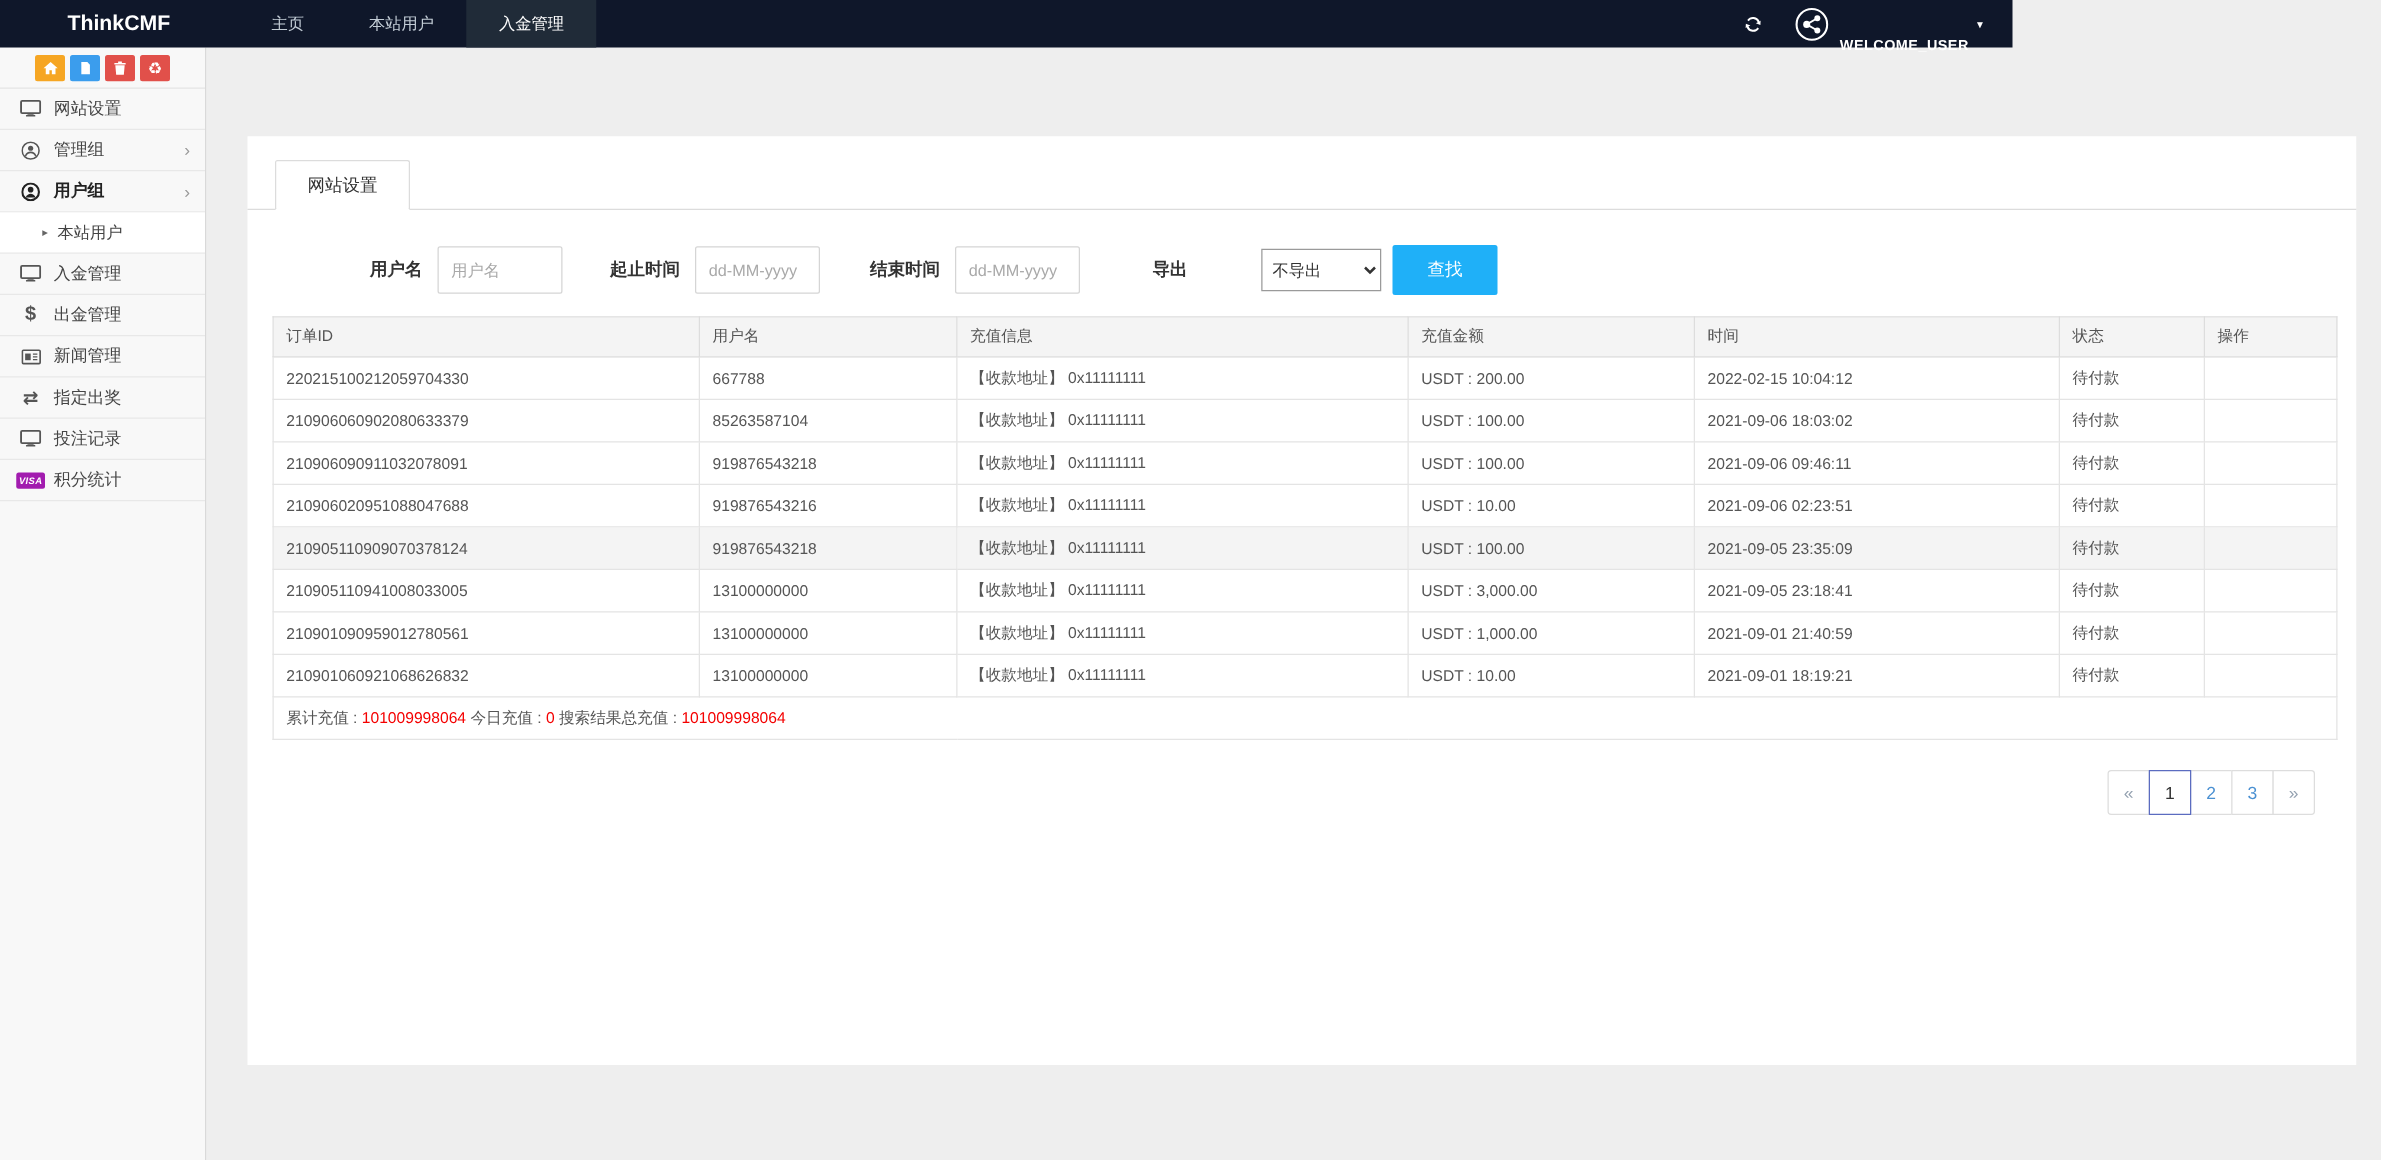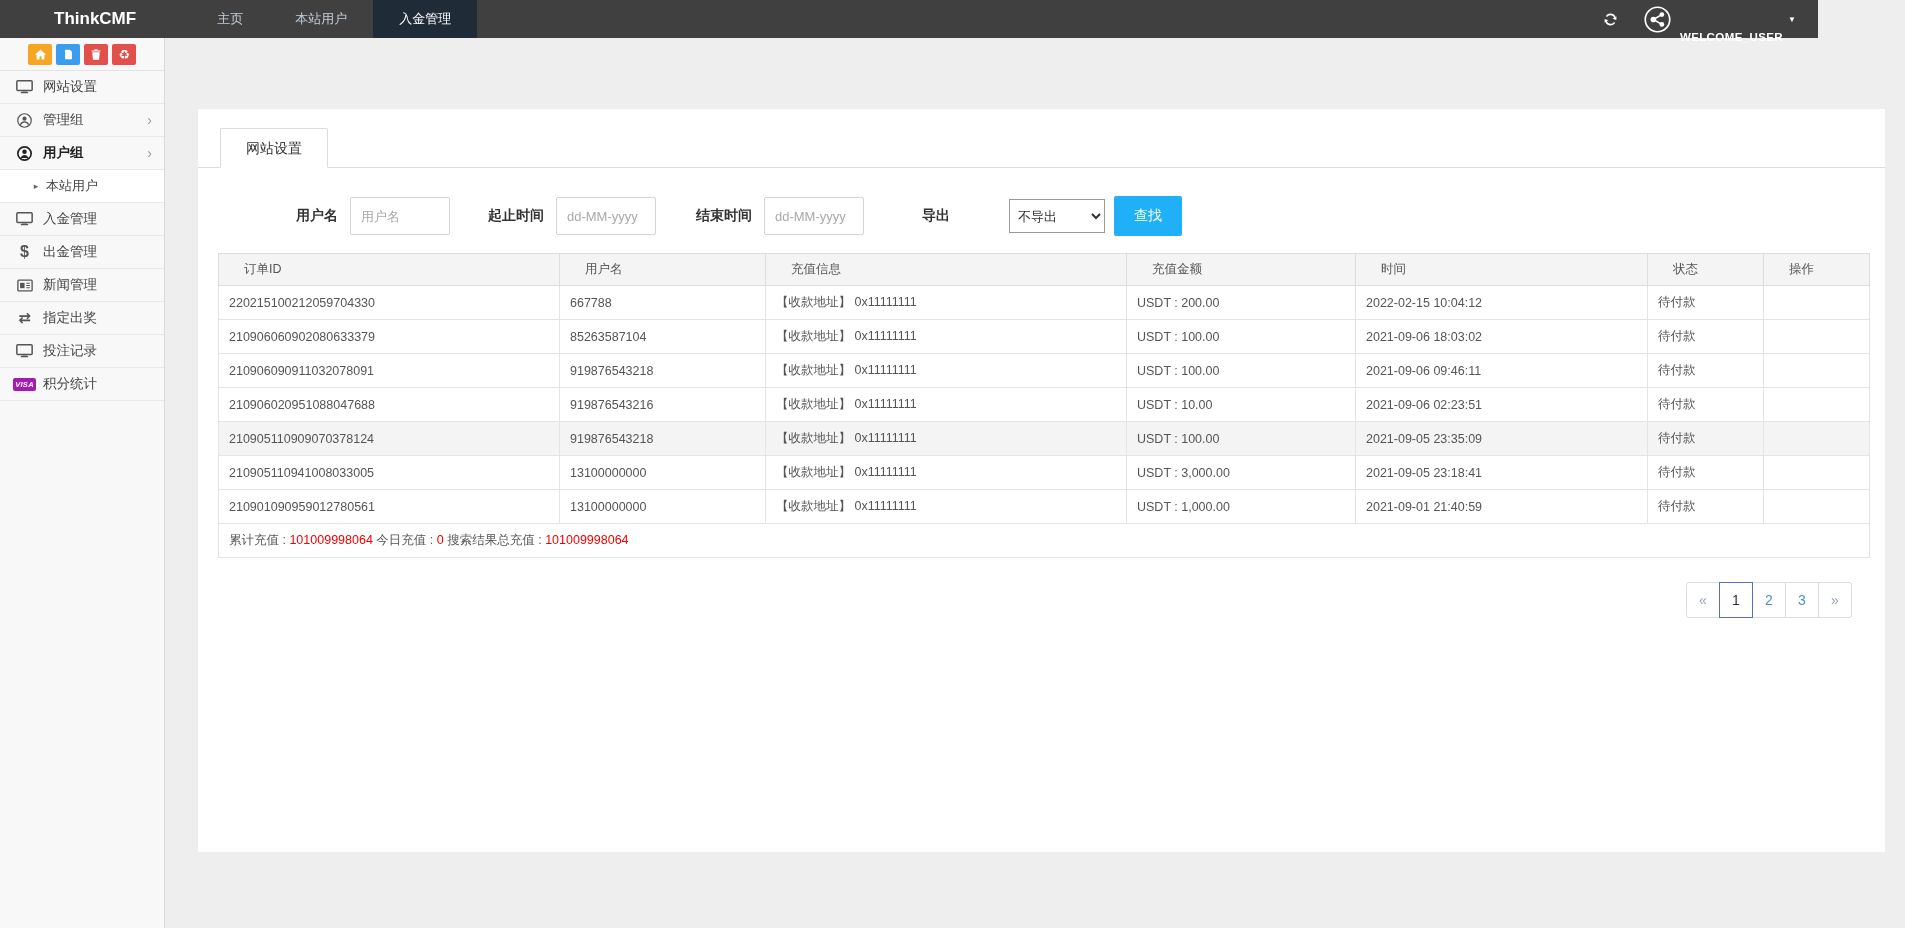--- a/index.html
+++ b/index.html
@@ -1,21 +1,21 @@
 <!DOCTYPE html>
 <html><head>
 <meta charset="utf-8">
 <style>
   * { margin:0; padding:0; box-sizing:border-box; }
   html,body { width:1905px; height:928px; overflow:hidden;
     font-family:"Liberation Sans","DejaVu Sans",sans-serif; background:#eeeeee; }
 
   
-  .navbar { position:absolute; left:0; top:0; width:1818px; height:38px;
-    background:#404040; display:flex; align-items:stretch; z-index:30; }
+  .navbar { position:absolute; left:0; top:0; width:1610px; height:38px;
+    background:#0f172a; display:flex; align-items:stretch; z-index:30; }
   .brand { color:#fff; font-size:17px; font-weight:bold; line-height:38px; margin-left:54px; }
   .nav-items { display:flex; margin-left:55px; }
   .nav-item { line-height:38px; padding:0 26px; font-size:13px; color:#c3cdd6; cursor:pointer; }
   .nav-item.active { background:#202b38; color:#fff; }
   .nav-right { margin-left:auto; display:flex; align-items:center; margin-right:22px; }
   .refresh-btn { margin-right:26px; display:flex; cursor:pointer; }
   .avatar { width:27px; height:27px; margin-right:9px; display:flex; }
   .user-name { color:#fff; font-size:11.5px; font-weight:bold; letter-spacing:.4px; cursor:pointer;margin-top:36px; }
   .caret-down { color:#fff; font-size:8px; margin-left:5px; cursor:pointer; }
 
@@ -47,28 +47,28 @@
 
   
   .filters { display:flex; align-items:center; margin:28px 20px 0 98px; height:40px; }
   .flabel { font-size:14px; font-weight:bold; color:#333; margin-right:12px; white-space:nowrap; }
   .ftext { width:100px; height:38px; border:1px solid #d5d5d5; border-radius:2px;
     padding:0 10px; font-size:13px; color:#333; font-family:inherit; }
   .ftext::placeholder { color:#a9a9a9; }
   .mr38 { margin-right:38px; } .mr40 { margin-right:40px; } .mr58 { margin-right:58px; }
   .fselect { width:96px; height:34px; border:1px solid #9a9a9a; background:#fff;
     font-size:13px; color:#333; padding:0 4px; margin-right:9px; font-family:inherit;margin-left:47px; }
-  .search-btn { width:68px; height:40px; border:none; border-radius:2px; color:#fff;
+  .search-btn { width:84px; height:40px; border:none; border-radius:2px; color:#fff;
     font-size:14px; cursor:pointer; font-family:inherit; }
 
   
   .tbl-wrap { margin:17px 15px 0 20px; }
   table { width:1652px; border-collapse:collapse; table-layout:fixed; }
   th { background:#f4f4f4; border:1px solid #ddd; font-weight:normal; text-align:left;
-    font-size:12.5px; color:#555; padding:7px 25px; }
+    font-size:12.5px; color:#555; padding:7px 10px; }
   td { border:1px solid #e4e4e4; font-size:12.5px; color:#555; padding:8px 10px;
     white-space:nowrap; overflow:hidden; }
   tr.shaded td { background:#f4f4f4; }
   .sum-red { font-weight:normal; }
 
   
   .pager { display:flex; justify-content:flex-end; margin:24px 33px 0 0; }
   .page-btn { width:34px; height:36px; line-height:34px; text-align:center; background:#fff;
     border:1px solid #ddd; margin-left:-1px; font-size:14px; color:#4a90d2; cursor:pointer; position:relative; }
   .page-btn.nav { color:#95a2b1; }
@@ -322,20 +322,29 @@
             </tr>
             <tr class="">
               <td>210901090959012780561</td>
               <td>13100000000</td>
               <td>【收款地址】 0x11111111</td>
               <td>USDT : 1,000.00</td>
               <td>2021-09-01 21:40:59</td>
               <td>待付款</td>
               <td></td>
             </tr>
+            <tr class="">
+              <td>210901060921068626832</td>
+              <td>13100000000</td>
+              <td>【收款地址】 0x11111111</td>
+              <td>USDT : 10.00</td>
+              <td>2021-09-01 18:19:21</td>
+              <td>待付款</td>
+              <td></td>
+            </tr>
           </tbody>
         <tbody>
           <tr>
             <td colspan="7" id="summary-cell"><span>累计充值 : </span><span class="sum-red" style="color: rgb(244, 0, 0);">101009998064</span><span> 今日充值 : </span><span class="sum-red" style="color: rgb(244, 0, 0);">0</span><span> 搜索结果总充值 : </span><span class="sum-red" style="color: rgb(244, 0, 0);">101009998064</span></td>
           </tr>
         </tbody>
       </table>
     </div>
 
     <div class="pager" id="pager">

